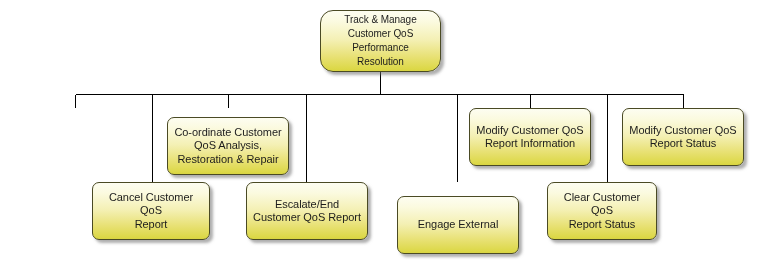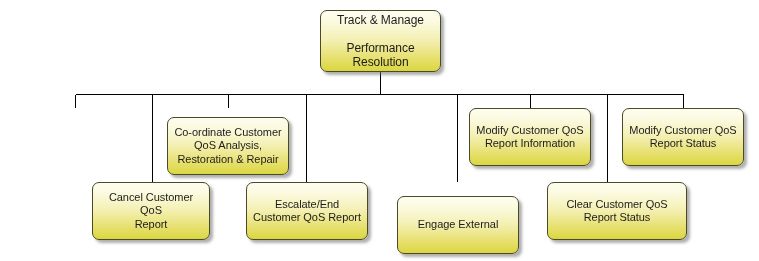--- a/index.html
+++ b/index.html
@@ -50,22 +50,23 @@
     line-height: 13.5px;
     letter-spacing: -0.05px;
     padding: 2px 5px;
     -webkit-font-smoothing: antialiased;
   }
   .node .label {
     display: block;
     width: 100%;
   }
   .node.root {
-    font-size: 12px;
+    font-size: 10px;
     line-height: 14px;
+    border-radius: 13px;
   }
 </style>
 </head>
 <body>
 
 <div id="diagram">
 
   <svg id="connectors" viewBox="0 0 759 261" width="759" height="261" xmlns="http://www.w3.org/2000/svg" shape-rendering="crispEdges">
     <g stroke="#000000" stroke-width="1" fill="none">
 
@@ -81,21 +82,21 @@
       <line x1="152.5" y1="94.5" x2="152.5" y2="182"></line>
       <line x1="306.5" y1="94.5" x2="306.5" y2="182"></line>
       <line x1="457.5" y1="94.5" x2="457.5" y2="182"></line>
       <line x1="607.5" y1="94.5" x2="607.5" y2="182"></line>
     </g>
   </svg>
 
   <div class="node root" style="left:320px; top:10px; width:121px; height:62px;">
     <span class="label">
       <span>Track &amp; Manage</span><br>
-      <br>
+      <span>Customer QoS</span><br>
       <span>Performance</span><br>
       <span>Resolution</span>
     </span>
   </div>
 
 
   <div class="node" style="left:167px; top:117px; width:122px; height:58px;">
     <span class="label">
       <span>Co-ordinate Customer</span><br>
       <span>QoS Analysis,</span><br>
@@ -130,20 +131,20 @@
       <span>Customer QoS Report</span>
     </span>
   </div>
 
   <div class="node" style="left:397px; top:196px; width:122px; height:58px;">
     <span class="label">
       <span>Engage External</span><br>
     </span>
   </div>
 
-  <div class="node" style="left:547px; top:182px; width:140px; height:58px;">
+  <div class="node" style="left:547px; top:182px; width:110px; height:58px;">
     <span class="label">
       <span>Clear Customer QoS</span><br>
       <span>Report Status</span>
     </span>
   </div>
 
 </div>
 
 </body></html>

